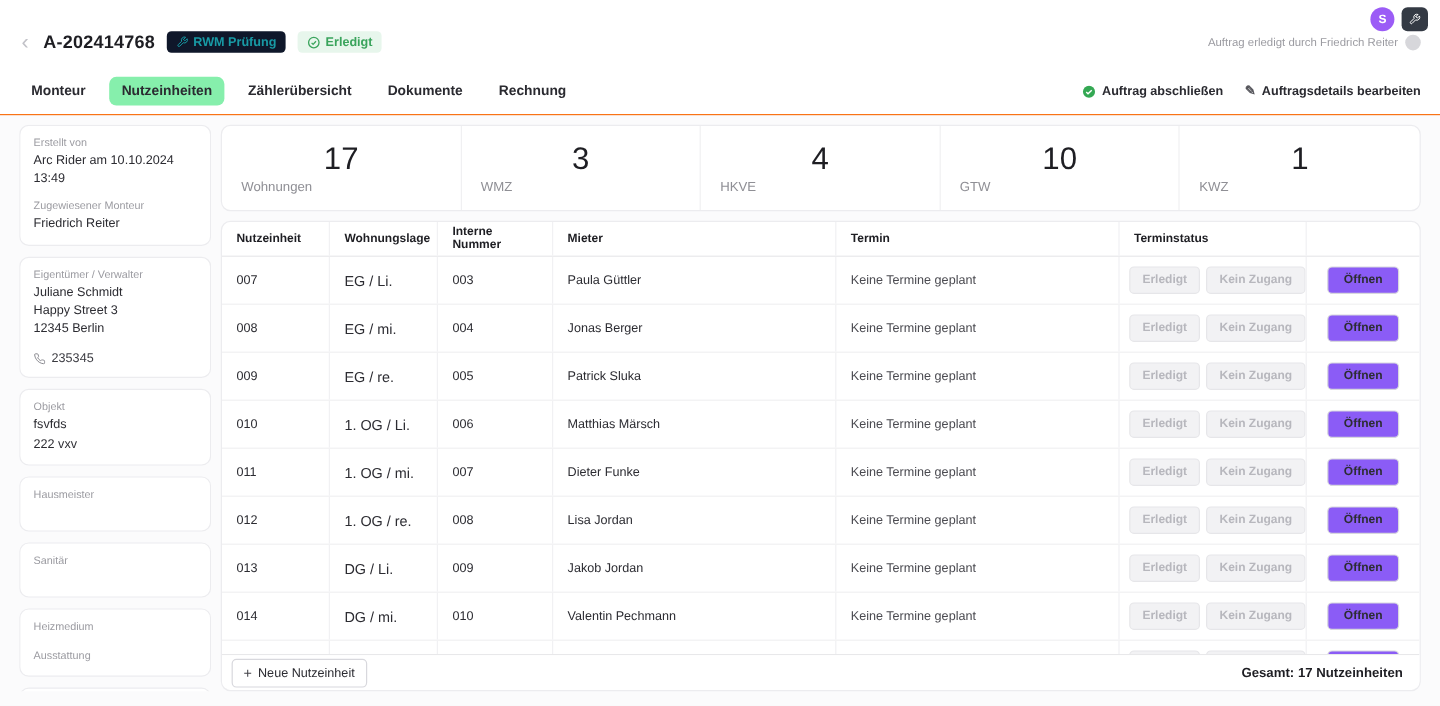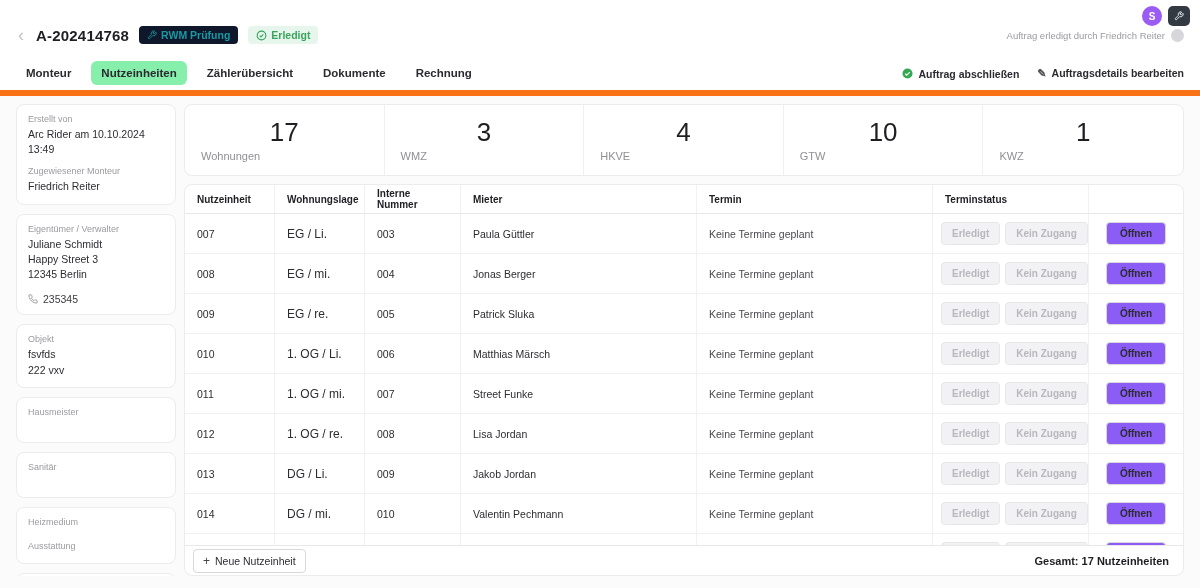--- a/index.html
+++ b/index.html
@@ -16,21 +16,21 @@
   .badge-teal { background:#0f172a; color:#189aa5; }
   .badge-green { background:#e7f6ec; color:#3aa45c; }
   .topbar-right { display:flex; align-items:center; gap:6px; }
   .done-by { font-size:9.5px; color:#9b9ba1; }
   .info-dot { width:13px; height:13px; border-radius:50%; background:#d7d7db; display:inline-block; cursor:pointer; }
   .corner { position:absolute; top:6px; right:10px; display:flex; gap:6px; align-items:center; }
   .avatar { width:20px; height:20px; border-radius:50%; background:#9b5cf6; color:#fff; font-size:10px; font-weight:700; display:flex; align-items:center; justify-content:center; cursor:pointer; }
   .tool-btn { width:22px; height:20px; border-radius:5px; background:#343a44; border:none; display:flex; align-items:center; justify-content:center; color:#fff; cursor:pointer; }
 
   
-  .tabbar { height:40px; background:#fff; border-bottom:6px solid #f97316; display:flex; align-items:center; justify-content:space-between; padding:0 16px; flex-shrink:0; }
+  .tabbar { height:40px; background:#fff; border-bottom:1px solid #f97316; display:flex; align-items:center; justify-content:space-between; padding:0 16px; flex-shrink:0; }
   .tabs { display:flex; align-items:center; gap:10px; }
   .tab { font-size:11.5px; font-weight:600; color:#2a2a30; cursor:pointer; padding:6px 10px; border-radius:6px; white-space:nowrap; }
   .tab.active { background:#86efac; }
   .tab-actions { display:flex; align-items:flex-end; gap:18px; }
   .link-btn { display:inline-flex; align-items:center; gap:5px; background:none; border:none; font-size:10.5px; font-weight:600; color:#2a2a30; cursor:pointer; font-family:inherit; white-space:nowrap; }
   .pencil { font-size:11px; color:#55555b; }
 
   
   .page-body { flex:1; display:flex; gap:8px; padding:8px 16px 12px; overflow:hidden; }
   .sidebar { width:160px; display:flex; flex-direction:column; gap:9px; flex-shrink:0; overflow:hidden; }
@@ -275,21 +275,21 @@
             </div>
             <div class="td td-open">
               <button class="btn btn-open">Öffnen</button>
             </div>
           </div>
 
           <div class="trow">
             <div class="td">011</div>
             <div class="td lage">1. OG / mi.</div>
             <div class="td">007</div>
-            <div class="td">Street Funke</div>
+            <div class="td">Dieter Funke</div>
             <div class="td termin">Keine Termine geplant</div>
             <div class="td td-status">
               <button class="btn btn-disabled">Erledigt</button>
               <button class="btn btn-disabled">Kein Zugang</button>
             </div>
             <div class="td td-open">
               <button class="btn btn-open">Öffnen</button>
             </div>
           </div>
 

